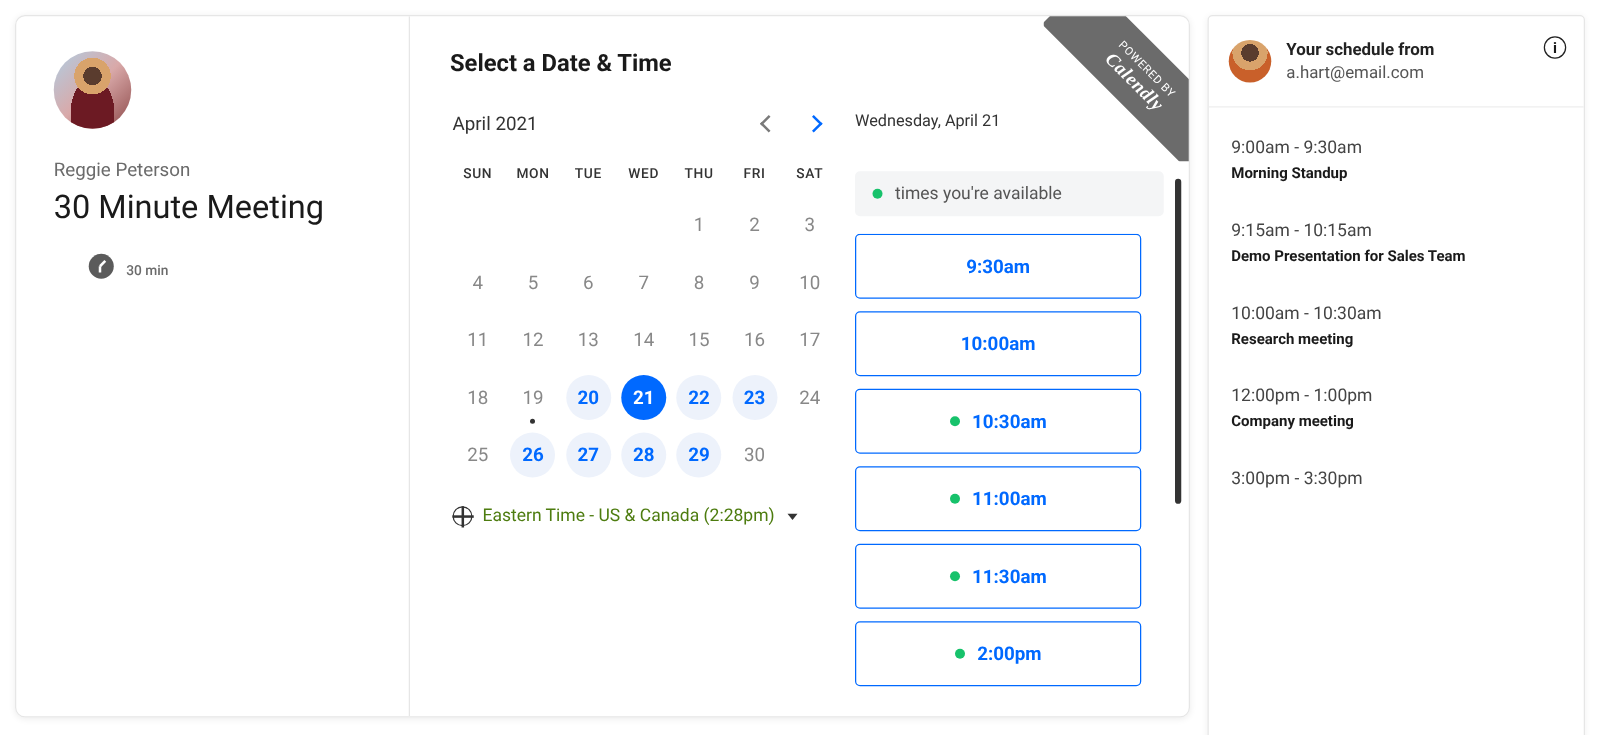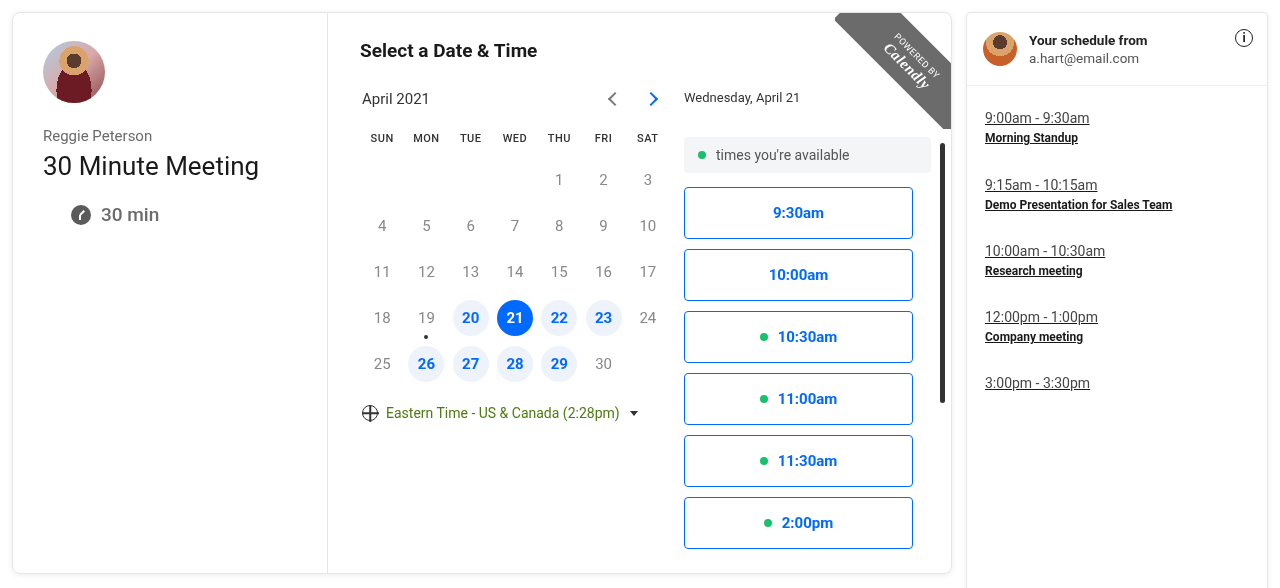--- a/index.html
+++ b/index.html
@@ -40,21 +40,21 @@
   }
   .avatar::after{
     content:"";
     position:absolute;
     inset:0;
     background: radial-gradient(circle at 50% 32%, #5a3c2e 0 14%, #d9a36b 14% 28%, transparent 28%),
                 radial-gradient(ellipse at 50% 80%, #6c1a23 0 40%, transparent 40%);
   }
   .host-name { margin-top: 24px; color: #6b6b6b; font-size: 15px; }
   .meeting-title { margin-top: 6px; font-size: 26px; font-weight: 400; }
-  .duration-row { margin-top: 22px; display: flex; align-items: center; gap: 10px; color: #6b6b6b; font-size: 19px; font-weight:500;padding-left:28px; }
+  .duration-row { margin-top: 22px; display: flex; align-items: flex-end; gap: 10px; color: #6b6b6b; font-size: 11px; font-weight:500;padding-left:28px; }
   .clock-icon {
     width: 20px; height: 20px; border-radius: 50%; background: #5b5b5b; position: relative;
   }
   .clock-icon::before, .clock-icon::after {
     content:""; position:absolute; background:#fff; left:50%; top:50%;
     transform-origin: left center;
   }
   .clock-icon::before { width:6px; height:2px; transform: translate(-1px,-1px) rotate(-45deg); }
   .clock-icon::after  { width:5px; height:2px; transform: translate(-1px,-1px) rotate(90deg); }
 
@@ -141,21 +141,21 @@
     width:34px;height:34px;border-radius:50%;
     background: radial-gradient(circle at 50% 30%, #5a3c2e 0 24%, #d9a36b 24% 48%, #c9602a 48% 100%);
   }
   .side-header .txt { font-size:13.5px; line-height:1.35;}
   .side-header .txt .l1{ font-weight:700; color:#222;}
   .side-header .txt .l2{ color:#555;}
   .info-icon{
     position:absolute; right:14px; top:16px; width:18px;height:18px;border:1.6px solid #222;border-radius:50%;
     display:flex;align-items:center;justify-content:center;font-size:12px;font-weight:700;cursor:pointer;
   }
-  .events { padding: 10px 18px; overflow:hidden;text-decoration:underline;}
+  .events { padding: 10px 18px; overflow:hidden;}
   .event { padding: 14px 0 16px; }
   .event-time { font-size:14px; color:#444; margin-bottom:4px;}
   .event-title{ font-size:12px; font-weight:700; color:#1a1a1a; line-height:1.35;}
 </style>
 </head>
 <body>
 
 <div class="container">
 
   <div class="main-card">

